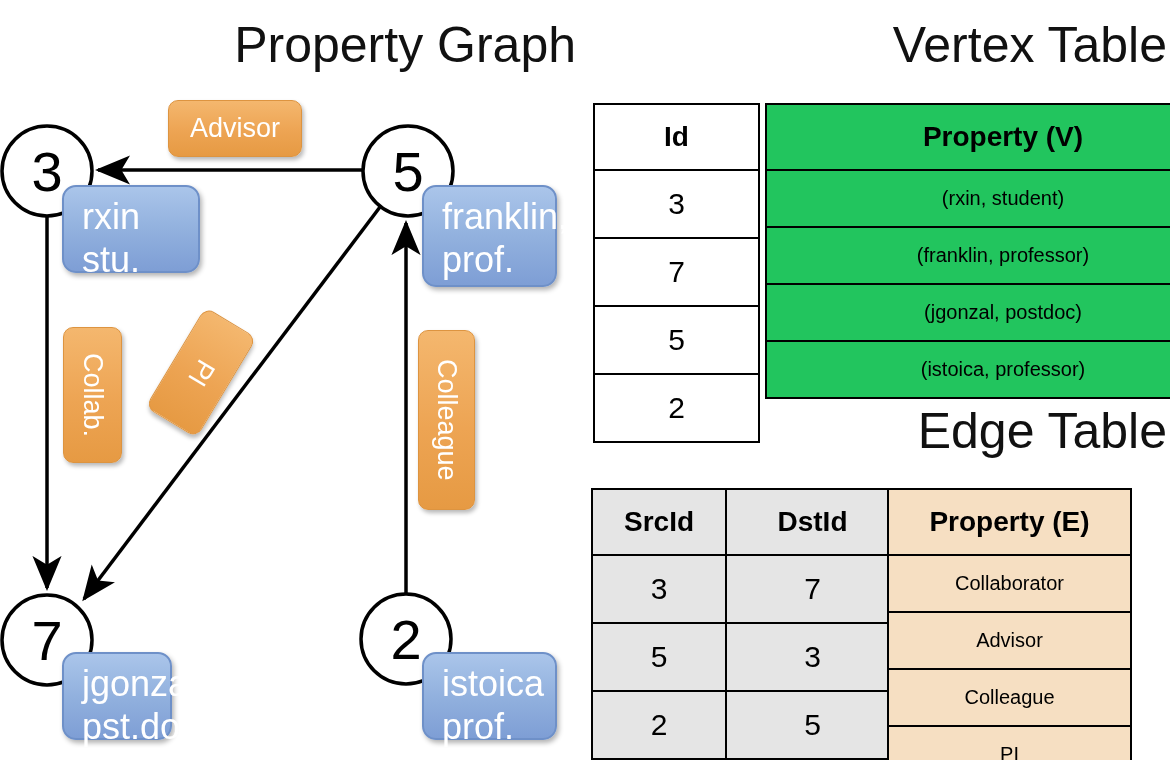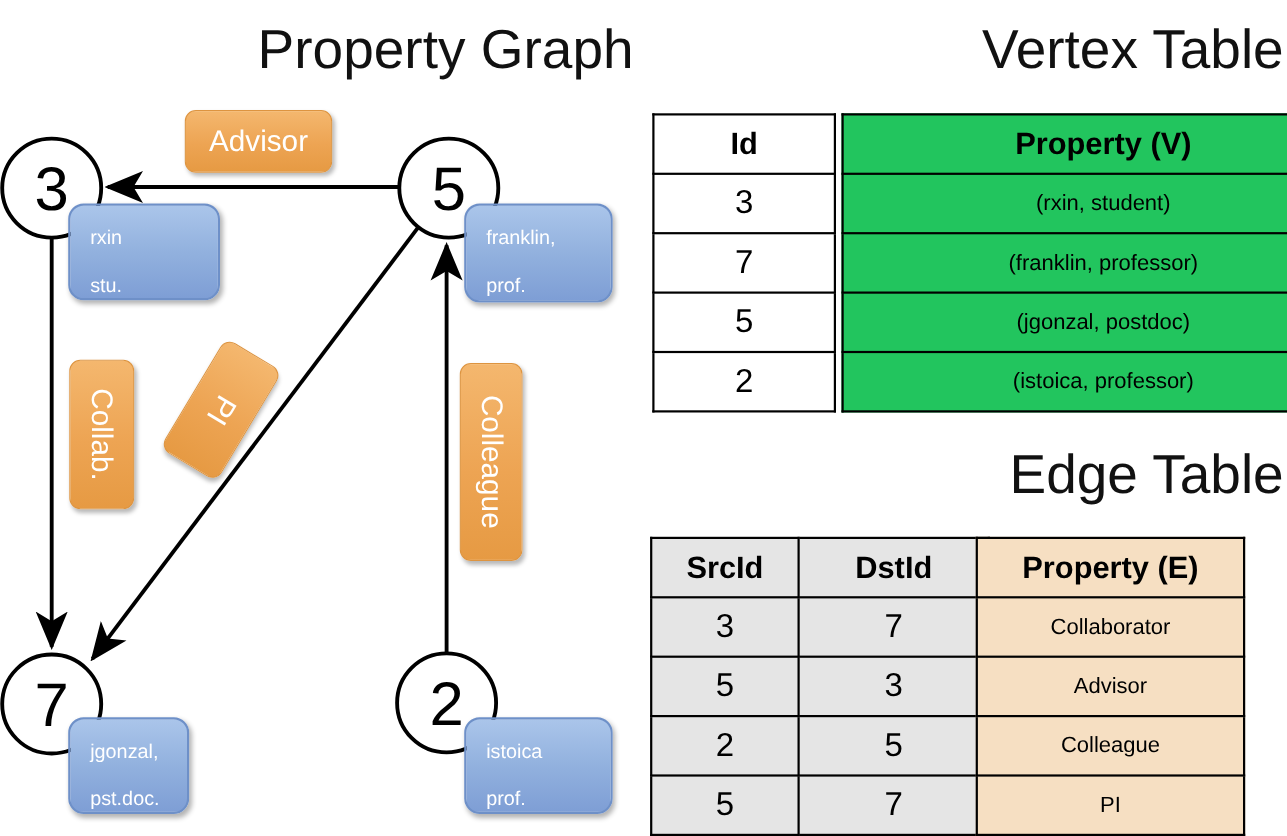--- a/index.html
+++ b/index.html
@@ -29,32 +29,32 @@
   #el-advisor   { left:168px; top:100px; width:134px; height:57px; }
   #el-collab    { left:63px;  top:327px; width:59px;  height:136px; }
   #el-pi        { left:171px; top:314px; width:60px;  height:117px; transform:rotate(31deg); transform-origin:center; }
   #el-colleague { left:418px; top:330px; width:57px;  height:180px; }
 
   
   .nlabel {
     position:absolute; box-sizing:border-box;
     background:linear-gradient(180deg,#aac5ea 0%,#92b1de 50%,#7e9ed5 100%);
     border:2px solid #6e90c8; border-radius:14px; color:#fff;
-    font-size:18px; line-height:43px; padding:8px 10px 0 18px;
+    font-size:36px; line-height:43px; padding:8px 10px 0 18px;
     box-shadow:2px 3px 5px rgba(0,0,0,0.3);
   }
   #nl-rxin    { left:62px;  top:185px; width:138px; height:88px; }
-  #nl-franklin{ left:422px; top:185px; width:135px; height:90px; }
+  #nl-franklin{ left:422px; top:185px; width:135px; height:102px; }
   #nl-jgonzal { left:62px;  top:652px; width:110px; height:88px; }
   #nl-istoica { left:422px; top:652px; width:135px; height:88px; }
 
   
   table { border-collapse:collapse; position:absolute; table-layout:fixed; }
   td, th { border:2px solid #000; text-align:center; vertical-align:middle;
-           height:54px; box-sizing:border-box; padding:0 4px; overflow:hidden; }
+           height:54px; box-sizing:border-box; padding:16px 4px; overflow:hidden; }
   th { font-weight:bold; font-size:28px; }
   td { font-size:30px; }
   .prop-cell { font-size:20px; }
   #vt-id   { left:593px; top:103px; width:167px; background:#fff; }
   #vt-prop { left:765px; top:103px; width:476px; background:#22c55e; }
   #et-ids  { left:591px; top:488px; width:291px; background:#e5e5e5; }
   #et-prop { left:887px; top:488px; width:245px; background:#f6dfc2; }
 </style>
 </head>
 <body>

